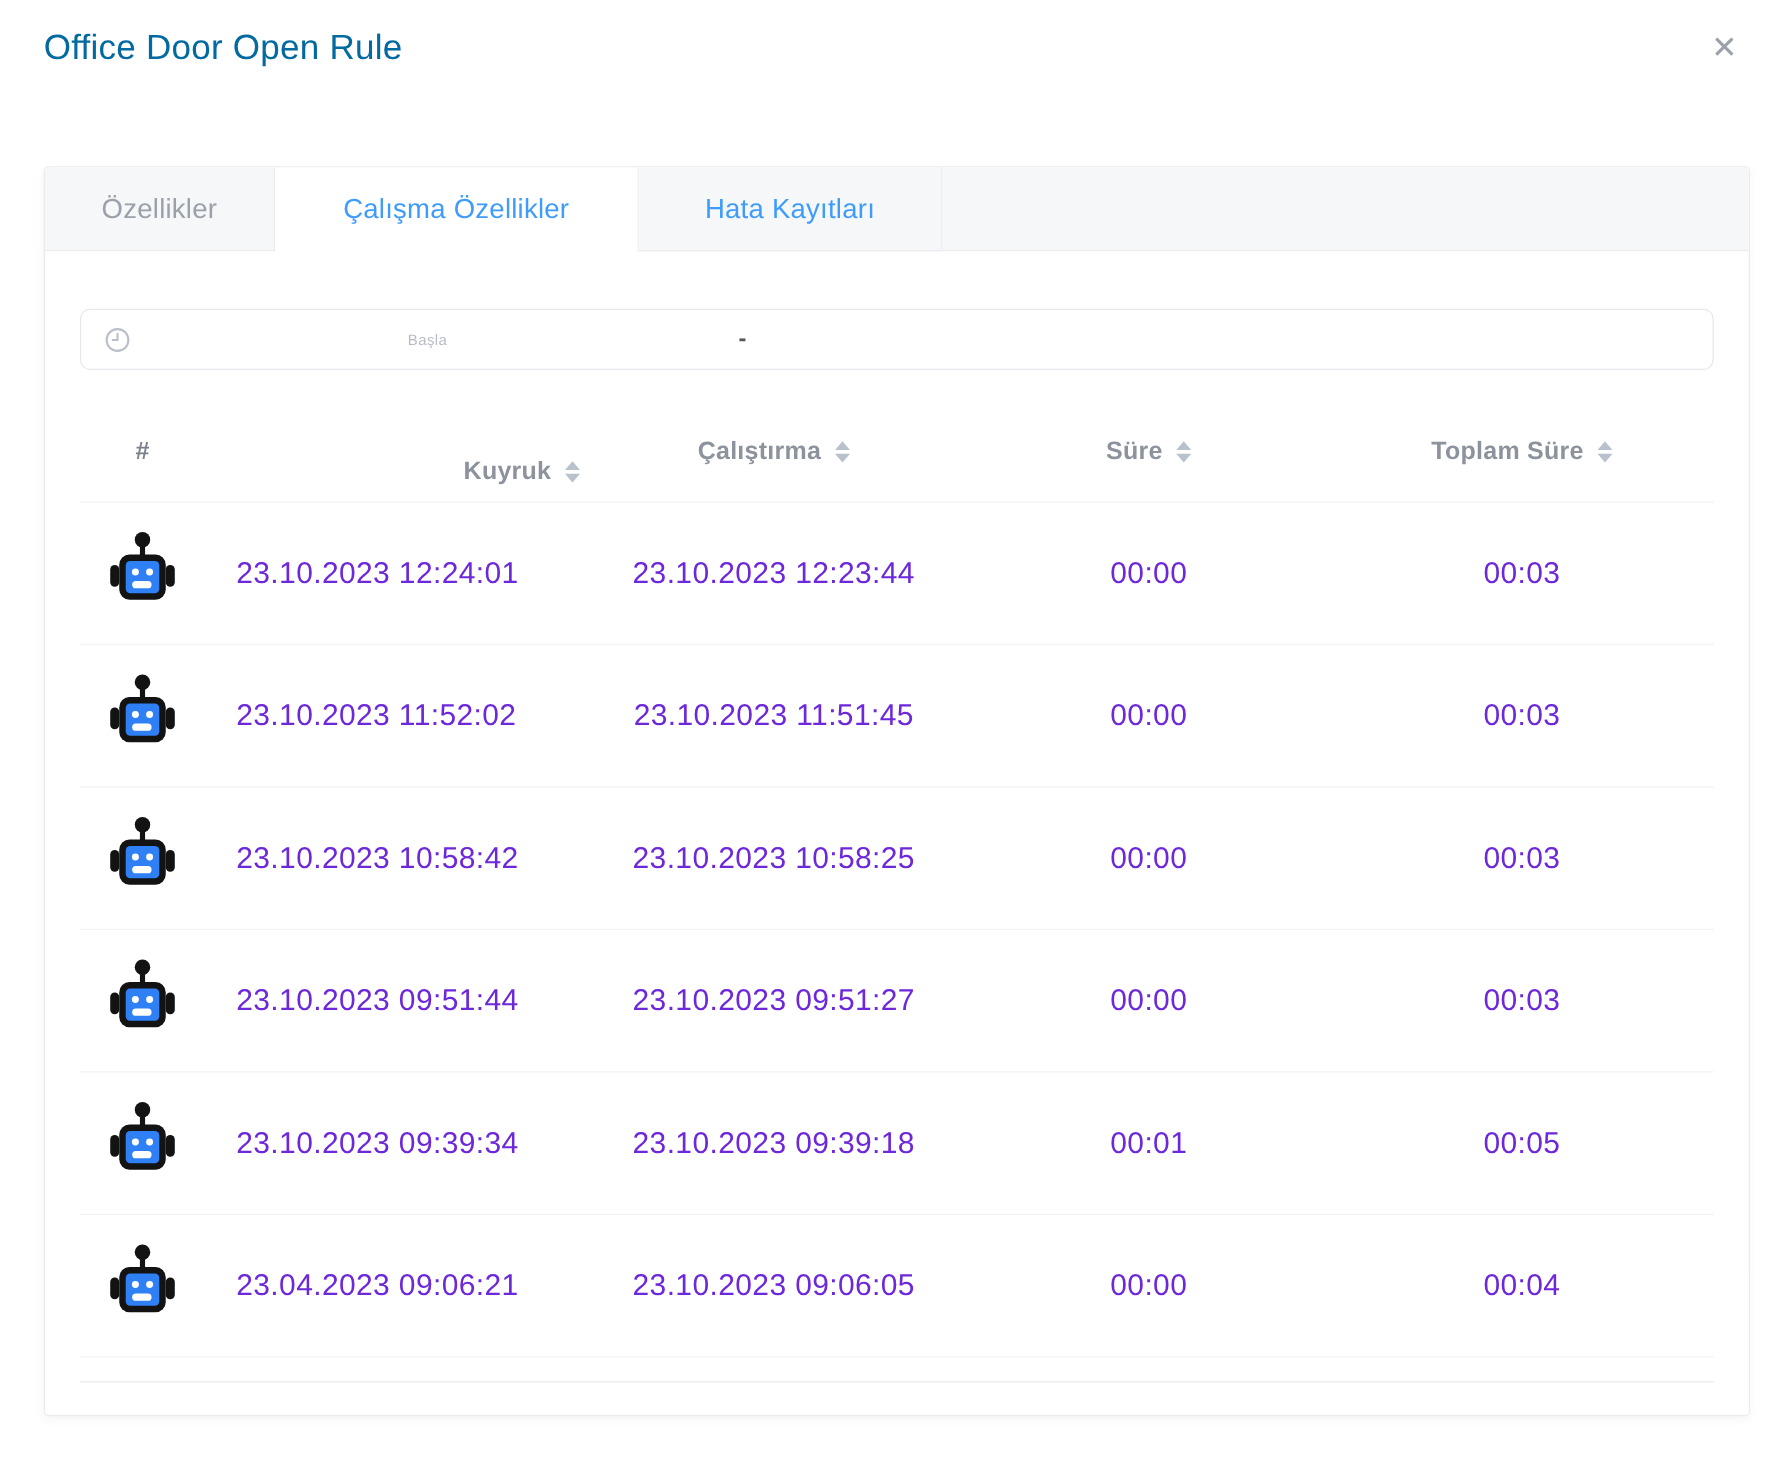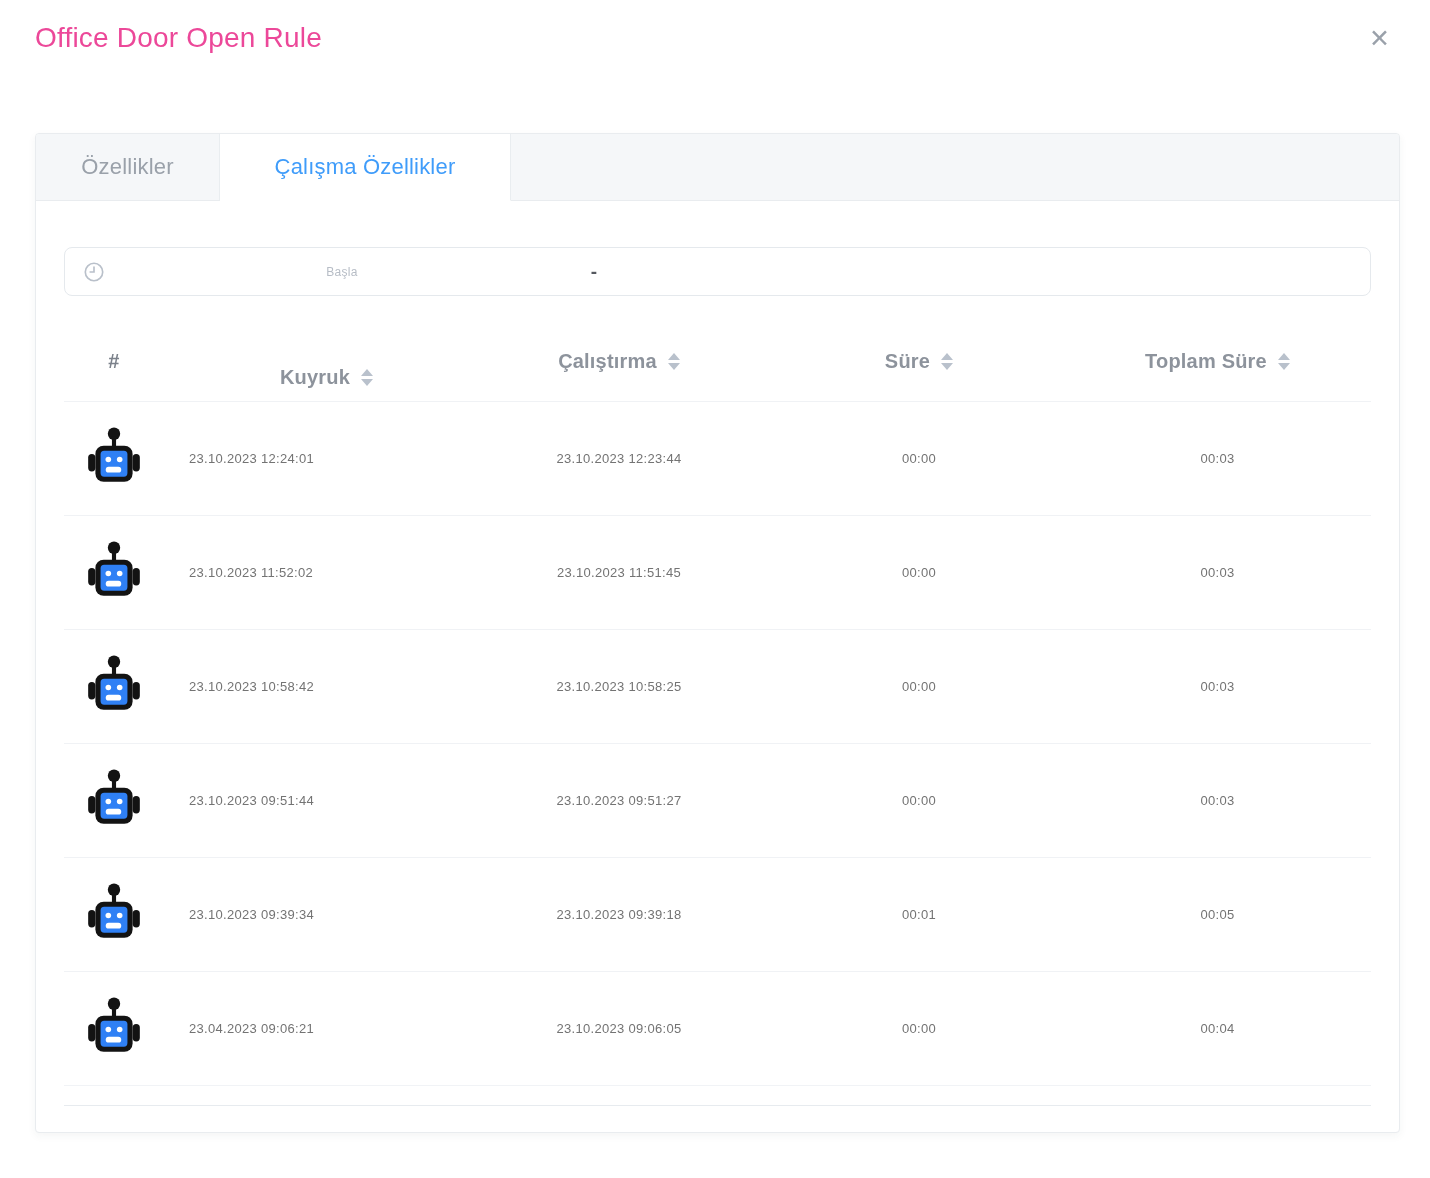--- a/index.html
+++ b/index.html
@@ -12,21 +12,21 @@
     position: relative;
   }
 
   
   .modal-header {
     display: flex; justify-content: space-between; align-items: flex-start;
     padding: 20px 36px 0 35px;
   }
   .modal-title {
     font-size: 28px; line-height: 36px; font-weight: 500;
-    color: #ec4899; letter-spacing: 0.2px;
+    color: #0369a1; letter-spacing: 0.2px;
   }
   .close-btn {
     font-size: 25px; line-height: 25px; color: #9aa1aa;
     cursor: pointer; padding: 4px; margin-top: 2px;
     background: none; border: none; font-family: inherit;
   }
 
   
   .panel {
     position: absolute; left: 35px; top: 133px; width: 1365px; height: 1000px;
@@ -79,56 +79,57 @@
     grid-template-columns: 100px 300px 310px 290px 1fr;
     align-items: center;
   }
   .thead { height: 80px; }
   .th {
     font-size: 20px; font-weight: 700; color: #8d939c; letter-spacing: 0.2px;
     display: flex; align-items: center; justify-content: center;
     cursor: pointer;
   }
   .th-hash { color: #7c828b; cursor: default; }
-  .th-left { justify-content: center; padding-left: 25px; margin-top: 32px; }
+  .th-left { justify-content: flex-end; padding-left: 25px; margin-top: 32px; }
   .sort-icon { display: inline-flex; flex-direction: column; gap: 3px; margin-left: 11px; }
   .sort-icon .up {
     width: 0; height: 0;
     border-left: 6px solid transparent; border-right: 6px solid transparent;
     border-bottom: 7px solid #b9c1cc;
   }
   .sort-icon .down {
     width: 0; height: 0;
     border-left: 6px solid transparent; border-right: 6px solid transparent;
     border-top: 7px solid #b9c1cc;
   }
 
   .row { height: 114px; border-top: 1px solid #f0f2f5; }
   .td {
-    font-size: 13px; color: #737373; letter-spacing: 0.3px;
+    font-size: 24px; color: #6d28d9; letter-spacing: 0.3px;
     text-align: center;
   }
   .td-icon { display: flex; justify-content: center; align-items: center; }
   .td-left { text-align: left; padding-left: 25px; }
 
   .table-tail { height: 21px; border-top: 1px solid #f1f3f6; border-bottom: 1px solid #e7ebef; }
 </style>
 </head>
 <body>
 
 <div class="modal-header">
   <div class="modal-title">Office Door Open Rule</div>
   <button class="close-btn">✕</button>
 </div>
 
 <div class="panel">
 
   <div class="tabbar">
     <div class="tab tab-0">Özellikler</div>
     <div class="tab tab-1 active">Çalışma Özellikler</div>
+    <div class="tab tab-2">Hata Kayıtları</div>
     <div class="tab-filler"></div>
   </div>
 
   <div class="content">
 
     <div class="daterange">
       <span class="clock-icon">
         <svg viewBox="0 0 24 24" width="22" height="22" fill="none" stroke="#b9c0ca" stroke-width="1.8" stroke-linecap="round">
           <circle cx="12" cy="12" r="9.5"></circle>
           <path d="M12 6.5 V12 H7.8"></path>

